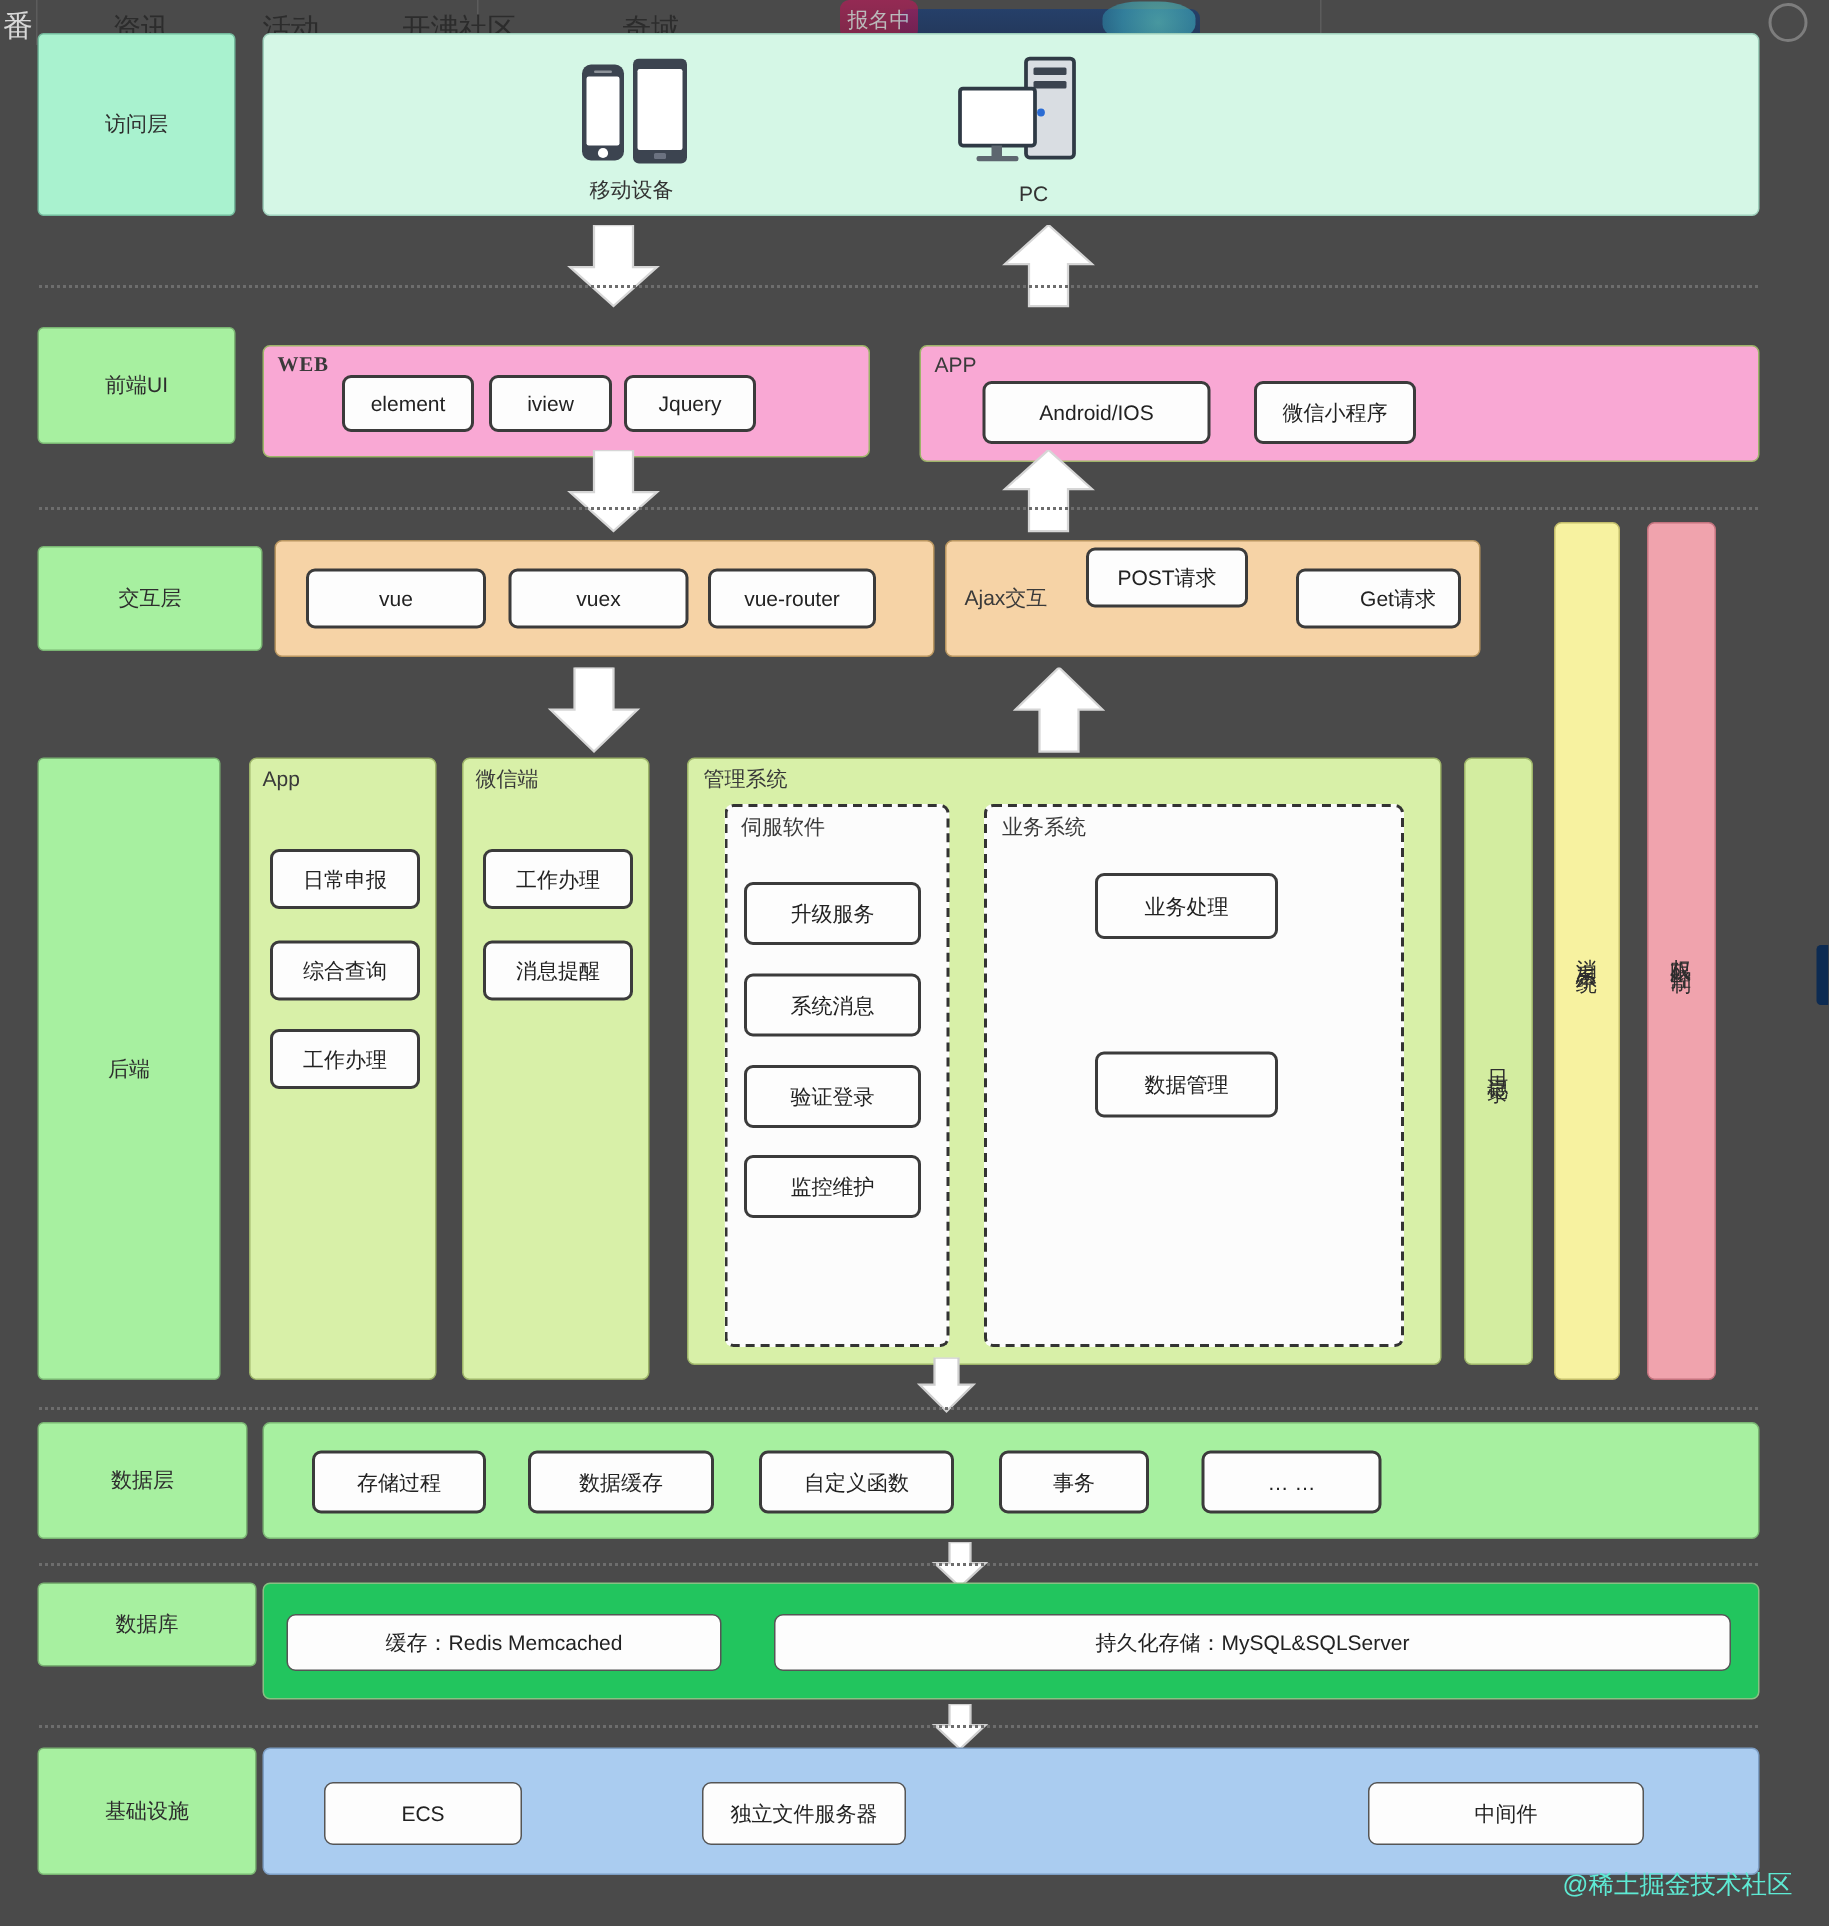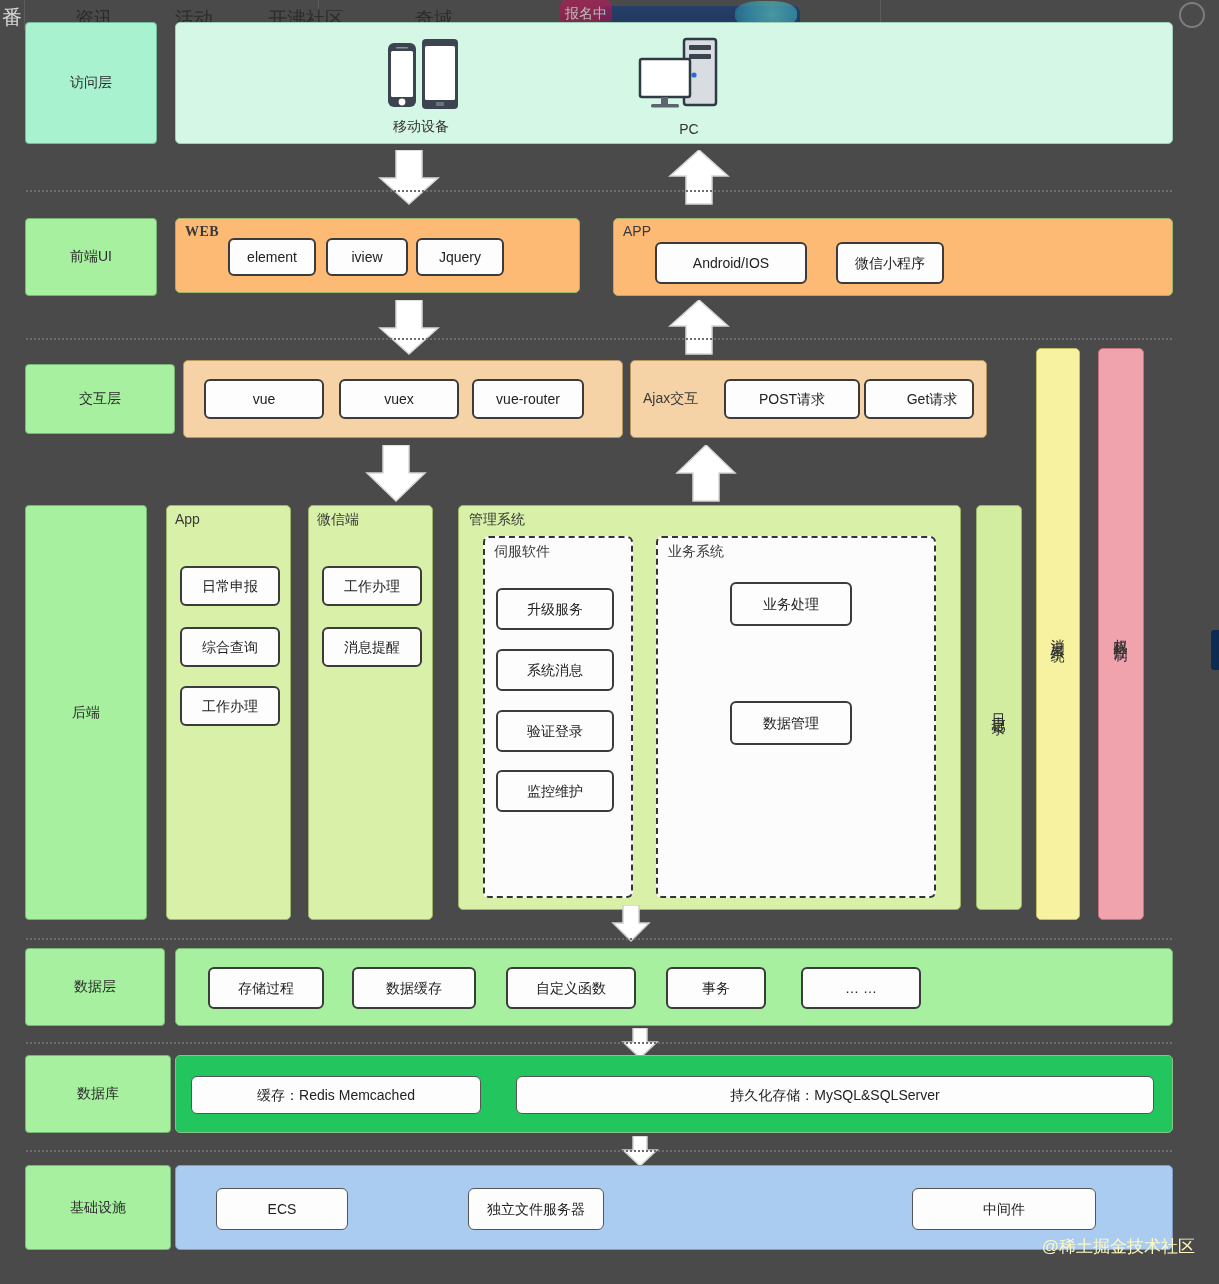--- a/index.html
+++ b/index.html
@@ -55,21 +55,21 @@
     background: #a7f0a0; border: 1px solid #7ab573; border-radius: 4px;
     display: flex; align-items: center; justify-content: center;
     font-size: 14px; color: #2d2d2d;
   }
   .lbl.mint { background: #a9f2cf; border-color: #73b99c; }
 
   .panel {
     position: absolute; border-radius: 5px; border: 1px solid #8fa87f;
   }
   .panel.mint { background: #d5f7e6; border-color: #9ecfbb; }
-  .panel.lime { background: #fdba74; border-color: #9db469; }
+  .panel.lime { background: #f9a8d4; border-color: #9db469; margin-top: 12px; }
   .panel.lime2 { background: #d8f0a8; border-color: #9db469; }
   .panel.orange { background: #f6d3a6; border-color: #b99660; }
   .panel.green { background: #a7f0a0; border-color: #7ab573; }
   .panel.mintsoft { background: #22c55e; border-color: #89c083; }
   .panel.blue { background: #aaccf0; border-color: #7d9ec4; }
 
   .chip {
     position: absolute; background: #fdfdfd; border: 2px solid #3b3b3b;
     border-radius: 6px; display: flex; align-items: center; justify-content: center;
     font-size: 14px; color: #222; text-align: center; line-height: 1.15;
@@ -108,22 +108,22 @@
   .vbar.lime { background: #d3eda0; border: 1px solid #9db469; }
   .vbar.yellow { background: #f7f2a0; border: 1px solid #c3bd6a; }
   .vbar.pink { background: #f0a3ad; border: 1px solid #c4737e; }
 
   .blue-tab {
     position: absolute; right: 0; top: 630px; width: 8px; height: 40px;
     background: #0d2b52; border-radius: 3px 0 0 3px; z-index: 3;
   }
 
   .watermark {
-    position: absolute; right: 24px; bottom: 26px;
-    font-size: 17px; color: #fef9c3; z-index: 5; white-space: nowrap;
+    position: absolute; right: 24px; bottom: 16px;
+    font-size: 17px; color: #5eead4; z-index: 5; white-space: nowrap;
   }
 
   
   .dev-ico { position: absolute; }
   .dev-cap {
     position: absolute; font-size: 14px; color: #333; text-align: center;
     white-space: nowrap;
   }
 </style>
 </head>
@@ -222,21 +222,21 @@
   <div class="lbl" style="top:364px; height:70px; width:150px;">交互层</div>
 
   <div class="panel orange" style="left:165px; top:360px; width:440px; height:78px;">
     <div class="chip" style="left:20px; top:18px; width:120px; height:40px;">vue</div>
     <div class="chip" style="left:155px; top:18px; width:120px; height:40px;">vuex</div>
     <div class="chip" style="left:288px; top:18px; width:112px; height:40px;">vue-router</div>
   </div>
 
   <div class="panel orange" style="left:612px; top:360px; width:357px; height:78px;">
     <div class="grp-title" style="left:12px; top:29px;">Ajax交互</div>
-    <div class="chip" style="left:93px; top:18px; width:136px; height:40px;">POST请求</div>
+    <div class="chip" style="left:93px; top:4px; width:108px; height:40px;">POST请求</div>
     <div class="chip" style="left:233px; top:18px; width:110px; height:40px;padding-left:26px;">Get请求</div>
   </div>
 
   <div class="vbar yellow" style="left:1018px; top:348px; width:44px; height:572px;">
     <span>消息系统</span>
   </div>
   <div class="vbar pink" style="left:1080px; top:348px; width:46px; height:572px;">
     <span>权限控制</span>
   </div>
 
@@ -307,21 +307,21 @@
   </div>
 
   <div class="arrow" style="left:602px; top:1028px;">
     <svg width="40" height="32" viewBox="0 0 40 32">
       <polygon points="13,0 27,0 27,14 37,14 20,30 3,14 13,14" fill="#fff" stroke="#cfcfcf" stroke-width="1.5"></polygon>
     </svg>
   </div>
 
   <div class="sep" style="top:1042px"></div>
 
-  <div class="lbl" style="top:1055px; height:78px; width:146px;">数据库</div>
+  <div class="lbl" style="top:1055px; height:56px; width:146px;">数据库</div>
 
   <div class="panel mintsoft" style="left:157px; top:1055px; width:998px; height:78px;">
     <div class="chip thin" style="left:15px; top:20px; width:290px; height:38px; font-size:14px;">缓存：Redis  Memcached</div>
     <div class="chip thin" style="left:340px; top:20px; width:638px; height:38px; font-size:14px;">持久化存储：MySQL&amp;SQLServer</div>
   </div>
 
   <div class="arrow" style="left:602px; top:1136px;">
     <svg width="40" height="32" viewBox="0 0 40 32">
       <polygon points="13,0 27,0 27,14 37,14 20,30 3,14 13,14" fill="#fff" stroke="#cfcfcf" stroke-width="1.5"></polygon>
     </svg>

